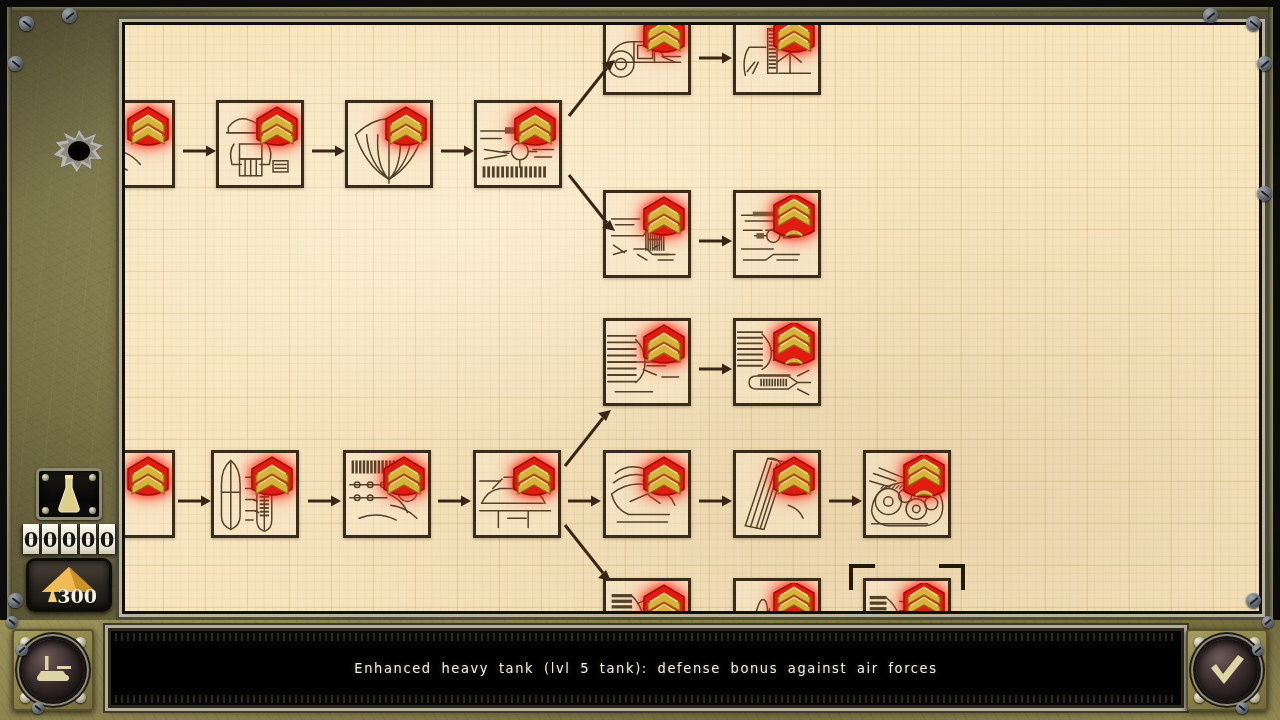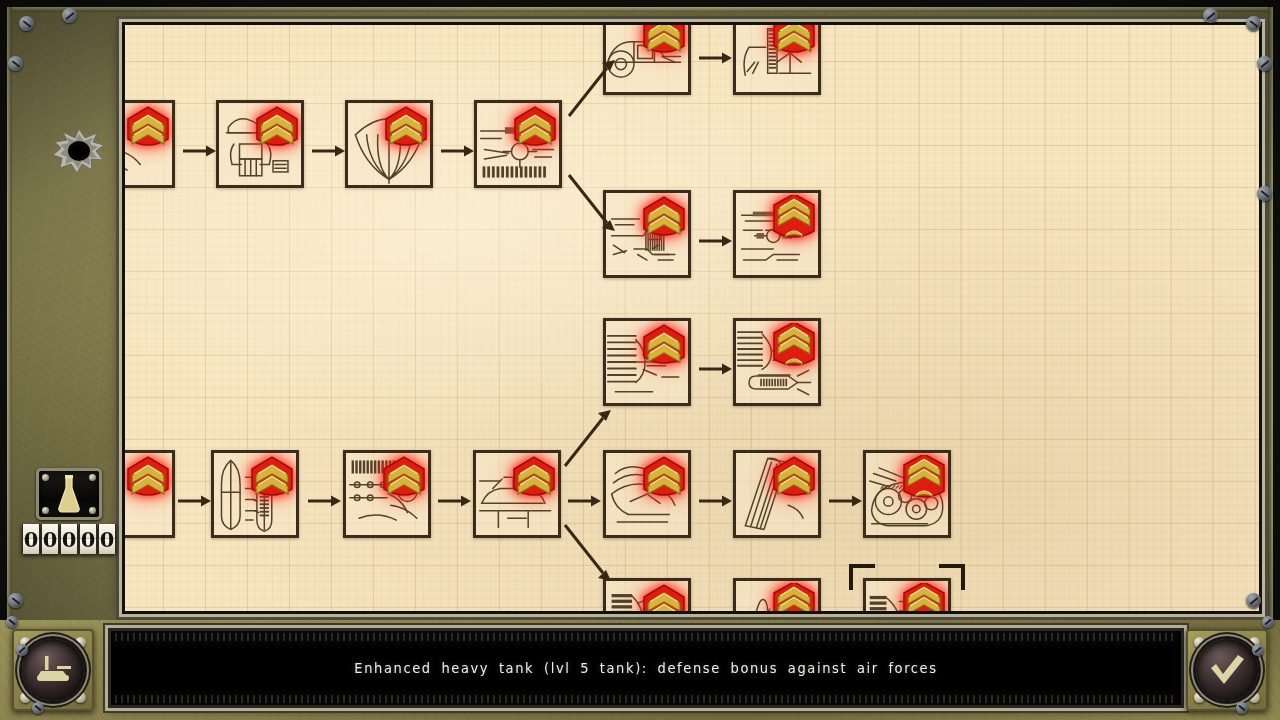--- a/index.html
+++ b/index.html
@@ -250,20 +250,31 @@
   </div>
 
   <div class="odometer" id="odometer">
       <span class="d">0</span>
       <span class="d">0</span>
       <span class="d">0</span>
       <span class="d">0</span>
       <span class="d">0</span>
     </div>
 
+  <div class="sandbox">
+    <svg class="pile" width="56" height="28" viewBox="0 0 56 28">
+      <path d="M28 1 L55 26 H1 Z" fill="#e8a83c"></path>
+      <path d="M28 1 L41 26 H1 Z" fill="#f0bb55"></path>
+      <path d="M28 1 L55 26 H36 Z" fill="#cd8f28"></path>
+    </svg>
+    <svg class="mini" width="11" height="16" viewBox="0 0 11 16">
+      <path d="M5.5 1 L10 15 H1 Z" fill="#f0cf78"></path>
+    </svg>
+    <span class="amt">300</span>
+  </div>
 </div>
 
 <div id="viewport">
   <div id="paper"></div>
   <div id="scrollcanvas">
       <div class="arrow" style="left: 58px; top: 119px;">
         <svg width="33" height="14" viewBox="0 0 33 14">
       <path d="M0 7 H24" stroke="#3a2616" stroke-width="3" fill="none"></path>
       <path d="M23 1.5 L33 7 L23 12.5 Z" fill="#3a2616"></path>
         </svg>

